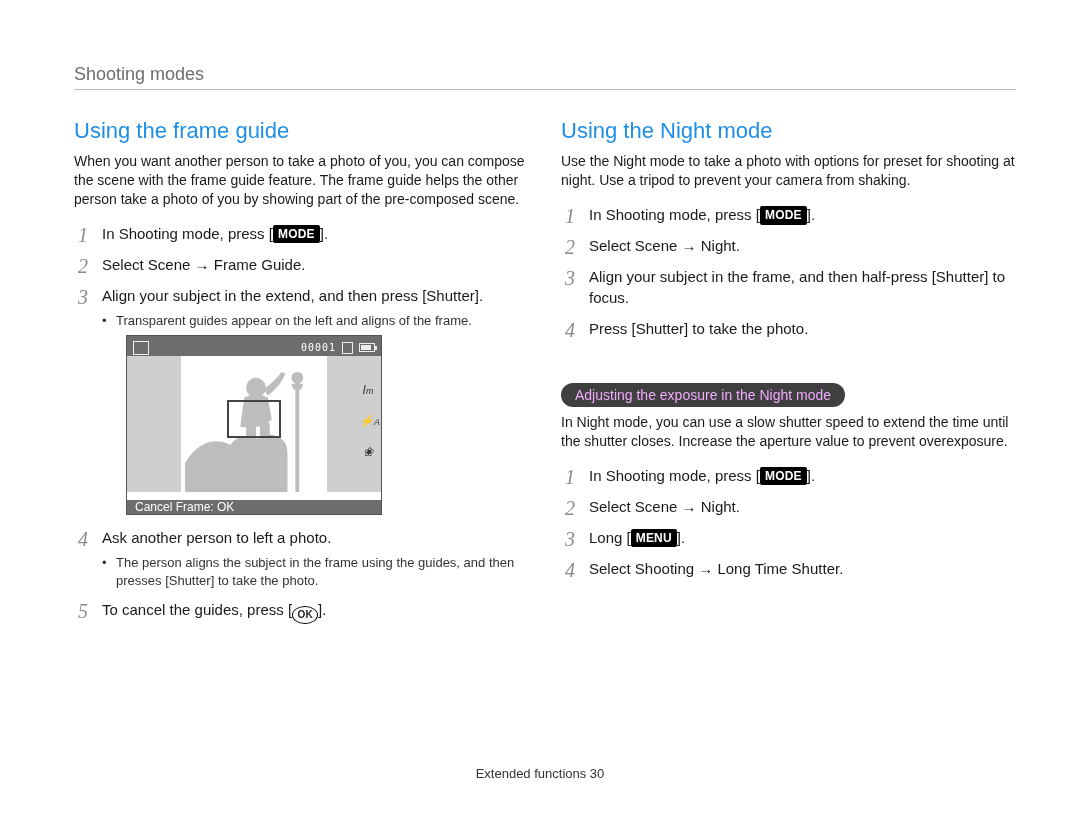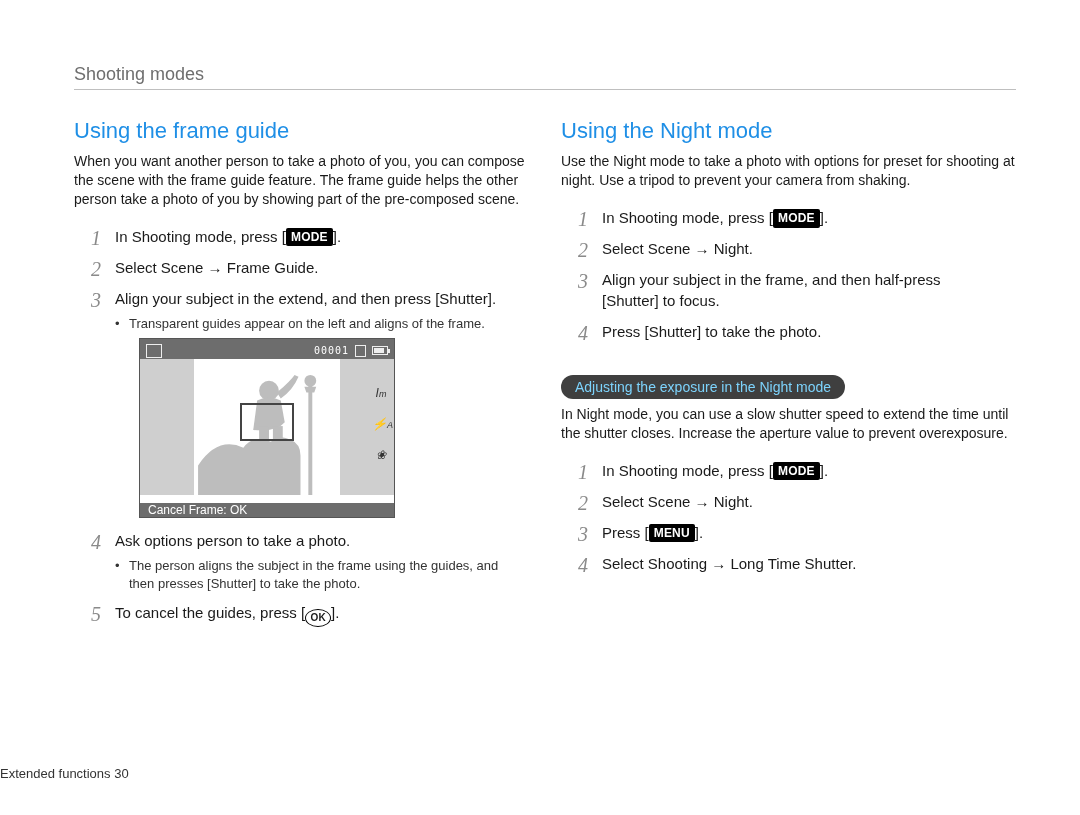--- a/index.html
+++ b/index.html
@@ -34,21 +34,21 @@
     color:#1f8fe6;
     margin:0 0 8px 0;
   }
   p.lead {
     font-size:14px;
     line-height:1.35;
     margin:0 0 14px 0;
   }
   ol.steps {
     list-style:none;
-    margin:17px; padding:0;
+    margin:4px; padding:0;
     counter-reset: step;
   }
   ol.steps > li {
     counter-increment: step;
     position:relative;
     padding-left:24px;
     font-size:15px;
     line-height:1.4;
     margin:0 0 10px 0;
   }
@@ -160,30 +160,30 @@
     position:relative;
   }
   .ok-icon::before, .ok-icon::after {
     content:""; position:absolute; background:#000;
   }
   
 
   .pill {
     display:inline-block;
     background:#3f3f3f;
-    color:#7dd3fc;
+    color:#f0abfc;
     font-size:14px;
     padding:4px 14px;
     border-radius:14px;
-    margin:2px 0 6px 0;
+    margin:20px 0 6px 0;
   }
 
   .footer {
     position:absolute; left:0; right:0; bottom:34px;
-    text-align:left;
+    text-align:center;
     font-size:13px;
     color:#333;
   }
   .footer .pg { font-weight:400; }
 </style>
 </head>
 <body>
 
 <div class="page">
   <div class="rh">Shooting modes</div>
@@ -250,21 +250,21 @@
                   <span class="sideicon">⚡<span class="small">A</span></span>
                   <span class="sideicon">❀</span>
                 </div>
               </div>
               <div class="bottombar">Cancel Frame: OK</div>
             </div>
           </div>
         </li>
 
         <li>
-          <span>Ask options person to take a photo.</span>
+          <span>Ask another person to left a photo.</span>
           <ul class="sub">
             <li>The person aligns the subject in the frame using the guides, and then presses [Shutter] to take the photo.</li>
           </ul>
         </li>
 
         <li>
           <span>To cancel the guides, press [</span><span class="ok-icon">OK</span><span>].</span>
         </li>
       </ol>
     </div>
@@ -286,21 +286,21 @@
 
       <span class="pill">Adjusting the exposure in the Night mode</span>
       <p class="lead">In Night mode, you can use a slow shutter speed to extend the time until the shutter closes. Increase the aperture value to prevent overexposure.</p>
 
       <ol class="steps">
         <li>
           <span>In Shooting mode, press [</span><span class="keycap">MODE</span><span>].</span>
         </li>
         <li><span>Select Scene → Night.</span></li>
         <li>
-          <span>Press [</span><span class="keycap">MENU</span><span>].</span>
+          <span>Long [</span><span class="keycap">MENU</span><span>].</span>
         </li>
         <li><span>Select Shooting → Long Time Shutter.</span></li>
       </ol>
     </div>
   </div>
 </div>
 
 <div class="footer">
   <span>Extended functions</span>
   <span class="pg">30</span>

